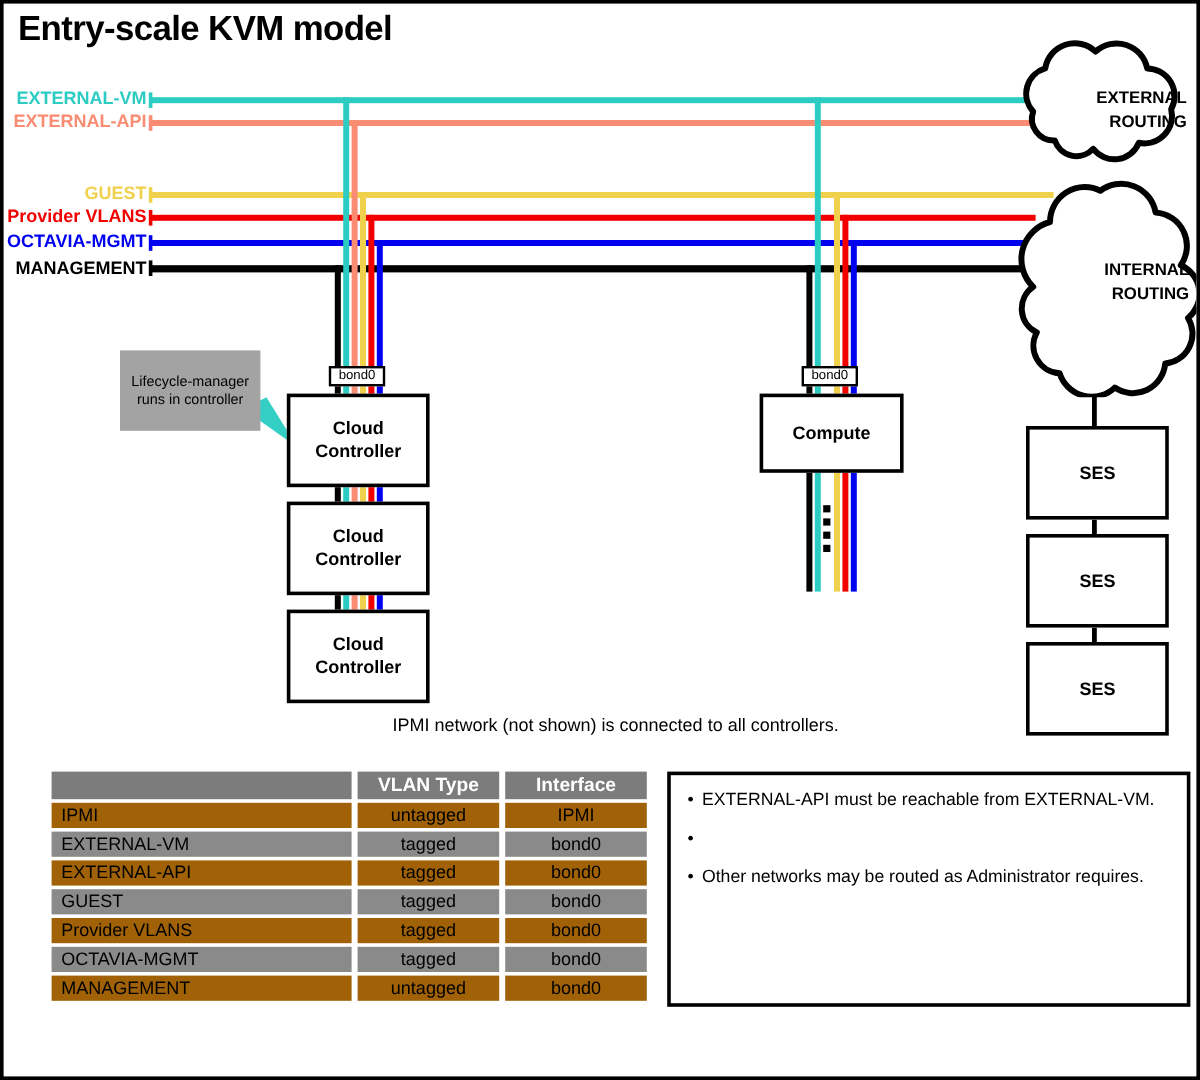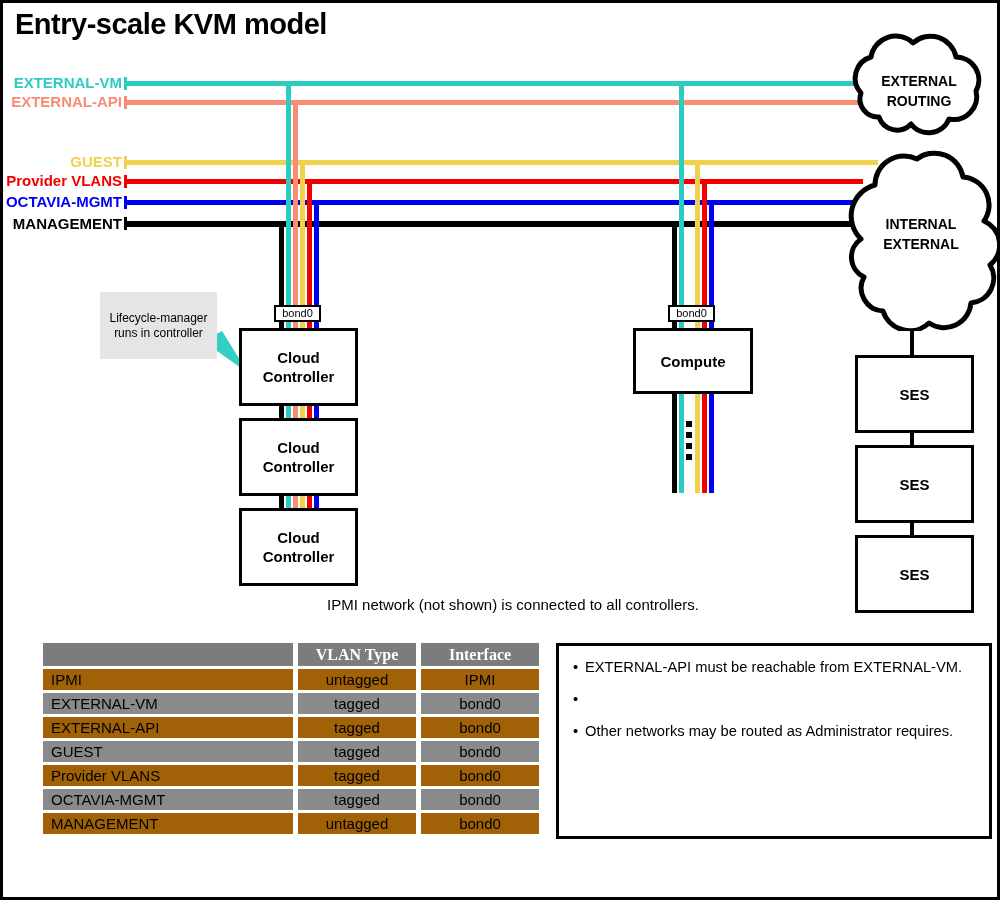--- a/index.html
+++ b/index.html
@@ -16,36 +16,36 @@
     font-weight:bold;font-size:15px;line-height:18px;z-index:4;white-space:nowrap;}
   .title{position:absolute;left:12px;top:5px;font-size:29px;font-weight:bold;
     letter-spacing:-0.5px;z-index:4;}
   .node{position:absolute;background:#fff;border:3px solid #000;z-index:3;
     display:flex;align-items:center;justify-content:center;text-align:center;
     font-weight:bold;font-size:15px;line-height:19px;white-space:pre-line;box-sizing:border-box;}
   .bond{position:absolute;background:#fff;border:2px solid #000;z-index:3;
     width:47px;height:17px;box-sizing:border-box;font-size:11px;line-height:12px;
     text-align:center;}
   .cloud-svg{position:absolute;z-index:2;}
-  .cloud-label{position:absolute;z-index:4;text-align:center;font-weight:bold;
+  .cloud-label{position:absolute;z-index:4;text-align:right;font-weight:bold;
     font-size:14px;line-height:20px;white-space:pre-line;}
   .dot{position:absolute;width:6px;height:6px;background:#000;z-index:1;}
   .callout{position:absolute;left:97px;top:289px;width:117px;height:67px;z-index:3;
     display:flex;align-items:center;justify-content:center;text-align:center;
     font-size:12px;line-height:15px;white-space:pre-line;}
   .note{position:absolute;left:230px;top:593px;width:560px;text-align:center;
     font-size:15px;z-index:4;}
   
   .tbl{position:absolute;left:40px;top:640px;z-index:4;}
   .trow{display:flex;margin-bottom:3px;}
   .c1{width:250px;margin-right:5px;box-sizing:border-box;padding-left:8px;}
   .c2{width:118px;margin-right:5px;text-align:center;}
   .c3{width:118px;text-align:center;}
   .thead .c1,.thead .c2,.thead .c3{background:#7c7c7c;height:23px;line-height:23px;
-    color:#fff;font-weight:bold;font-size:16px;font-family:Liberation Serif, serif;}
+    color:#fff;font-weight:bold;font-size:16px;}
   .tdata .c1,.tdata .c2,.tdata .c3{height:21px;line-height:21px;font-size:15px;}
   .rlight .c1,.rlight .c2,.rlight .c3{background:#a16207;}
   .rdark  .c1,.rdark  .c2,.rdark  .c3{background:#8a8a8a;}
   
   .notes{position:absolute;left:553px;top:640px;width:436px;height:196px;
     border:3px solid #000;box-sizing:border-box;z-index:4;}
   .notes-title{text-align:center;font-weight:bold;font-size:19px;margin-top:8px;}
   .bullets{padding:12px 8px 0 14px;}
   .bullet{display:flex;font-size:14.7px;line-height:19px;margin-bottom:13px;}
   .bullet .mark{width:12px;flex:none;}
@@ -104,26 +104,26 @@
   <svg class="cloud-svg" style="left:836px;top:24px" width="160" height="114" viewBox="0 0 160 114">
     <path d="M 22 66 A 22 22 0 0 1 32 30 A 25 25 0 0 1 74 16 A 26 26 0 0 1 117 30 A 23 23 0 0 1 137 64 A 23 23 0 0 1 110 92 A 22 22 0 0 1 72 97 A 19 19 0 0 1 40 90 A 18 18 0 0 1 22 66 Z" fill="#fff" stroke="#000" stroke-width="5" stroke-linejoin="round"></path>
   </svg>
   <div class="cloud-label" style="left:846px;top:68px;width:140px">EXTERNAL
 ROUTING</div>
 
   <svg class="cloud-svg" style="left:838px;top:136px" width="158" height="192" viewBox="0 0 158 192">
     <path d="M 20 100 A 32 32 0 0 1 34 46 A 29 29 0 0 1 76 20 A 29 29 0 0 1 122 38 A 28 28 0 0 1 143 82 A 26 26 0 0 1 149 126 A 25 25 0 0 1 130 164 A 27 27 0 0 1 88 184 A 28 28 0 0 1 42 172 A 23 23 0 0 1 23 138 A 22 22 0 0 1 20 100 Z" fill="#fff" stroke="#000" stroke-width="5" stroke-linejoin="round"></path>
   </svg>
   <div class="cloud-label" style="left:848px;top:211px;width:140px">INTERNAL
-EXTERNAL</div>
+ROUTING</div>
 
   <svg class="abs" style="left:195px;top:326px;z-index:2" width="55" height="48">
     <polygon points="5,12 24,2 50,44" style="fill: rgb(51, 207, 196);"></polygon>
   </svg>
-  <div class="callout" style="background-color: #e5e5e5;">Lifecycle-manager
+  <div class="callout" style="background-color: #a3a3a3;">Lifecycle-manager
 runs in controller</div>
 
   <div class="bond" style="left:271px;top:302px">bond0</div>
   <div class="bond" style="left:665px;top:302px">bond0</div>
 
   <div class="node" style="left:236px;top:325px;width:119px;height:78px">Cloud
 Controller</div>
   <div class="node" style="left:236px;top:415px;width:119px;height:78px">Cloud
 Controller</div>
   <div class="node" style="left:236px;top:505px;width:119px;height:78px">Cloud

